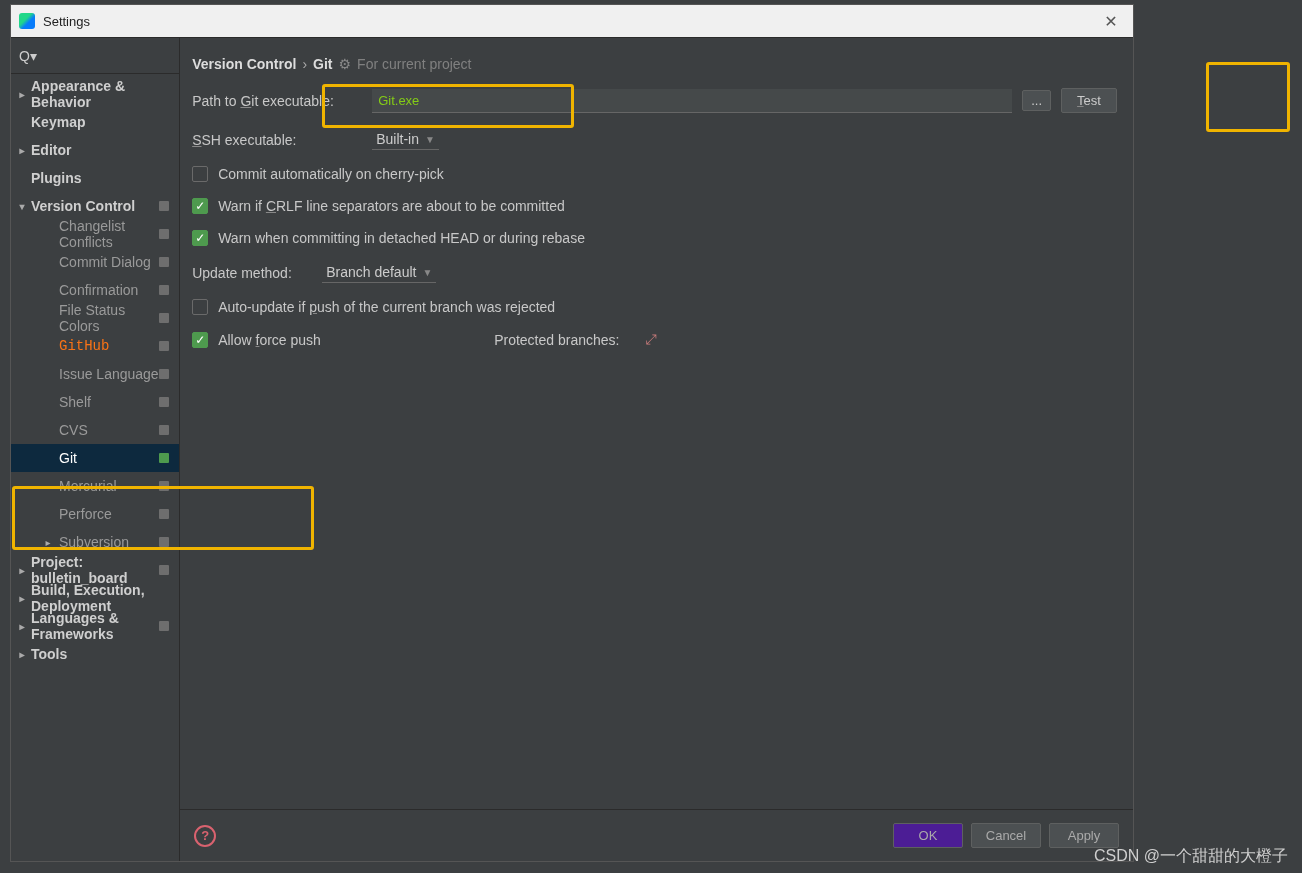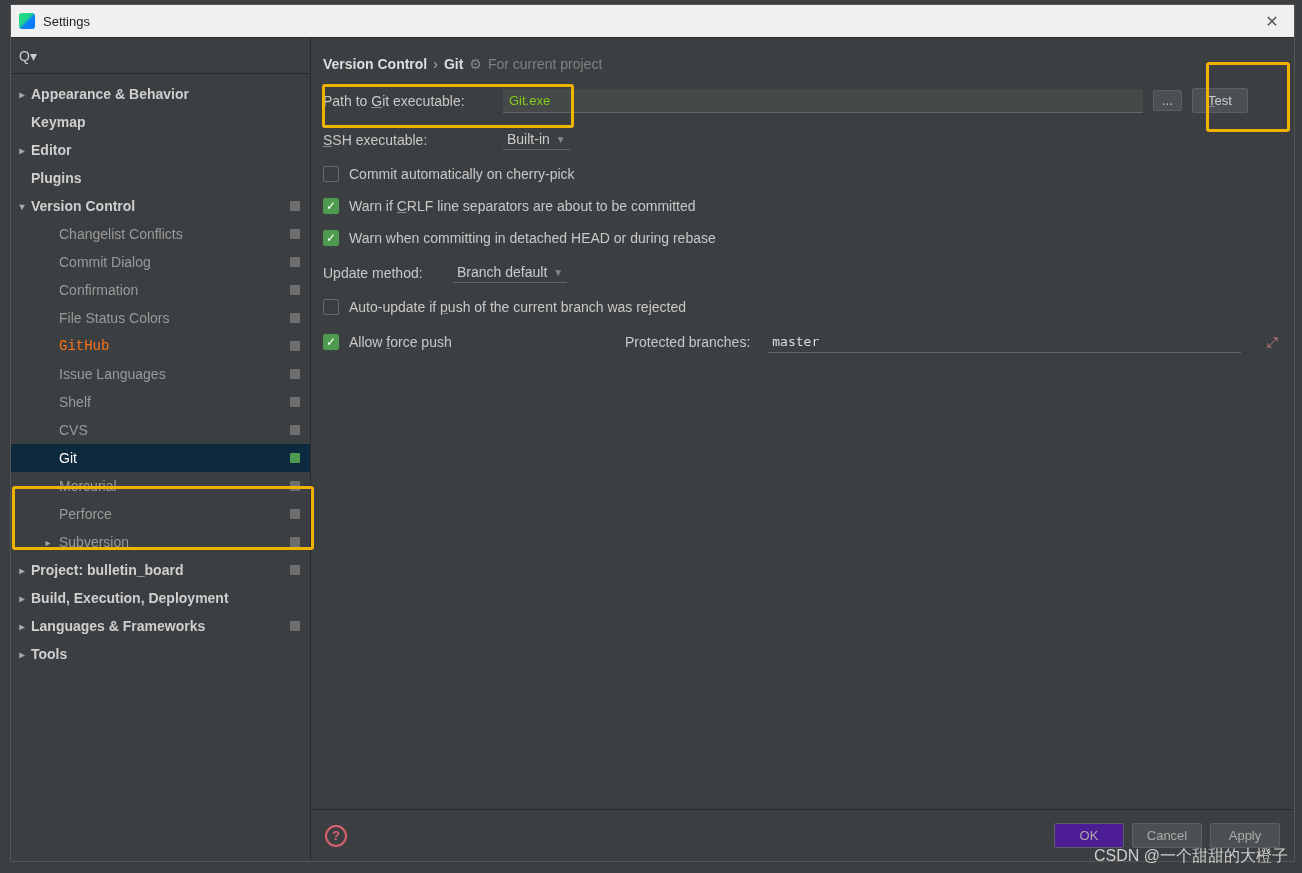--- a/index.html
+++ b/index.html
@@ -8,21 +8,21 @@
     background: #3c3f41;
     font-family: "Segoe UI", Arial, sans-serif;
     font-size: 13px;
     color: #bbbbbb;
     overflow: hidden;
     position: relative;
   }
   .dialog {
     position: absolute;
     left: 10px; top: 4px;
-    width: 1285px; height: 858px;
+    width: 1124px; height: 858px;
     background: #3c3f41;
     border: 1px solid #555;
     display: flex;
     flex-direction: column;
   }
   .titlebar {
     height: 32px;
     background: #f0f0f0;
     display: flex;
     align-items: center;
@@ -323,21 +323,20 @@
           <span class="cbox"></span>
           <span>Auto-update if <span class="underline">p</span>ush of the current branch was rejected</span>
         </div>
 
         <div class="protected-row">
           <div class="check lbl">
             <span class="cbox checked">✓</span>
             <span>Allow <span class="underline">f</span>orce push</span>
           </div>
           <span>Protected branches:</span>
-          <input class="protected-input" value="master" style="">
           <span class="expand-icon">⤢</span>
         </div>
 
       </div>
 
       <div class="bottom-bar">
         <div class="help">?</div>
         <button class="btn primary">OK</button>
         <button class="btn">Cancel</button>
         <button class="btn">Apply</button>

